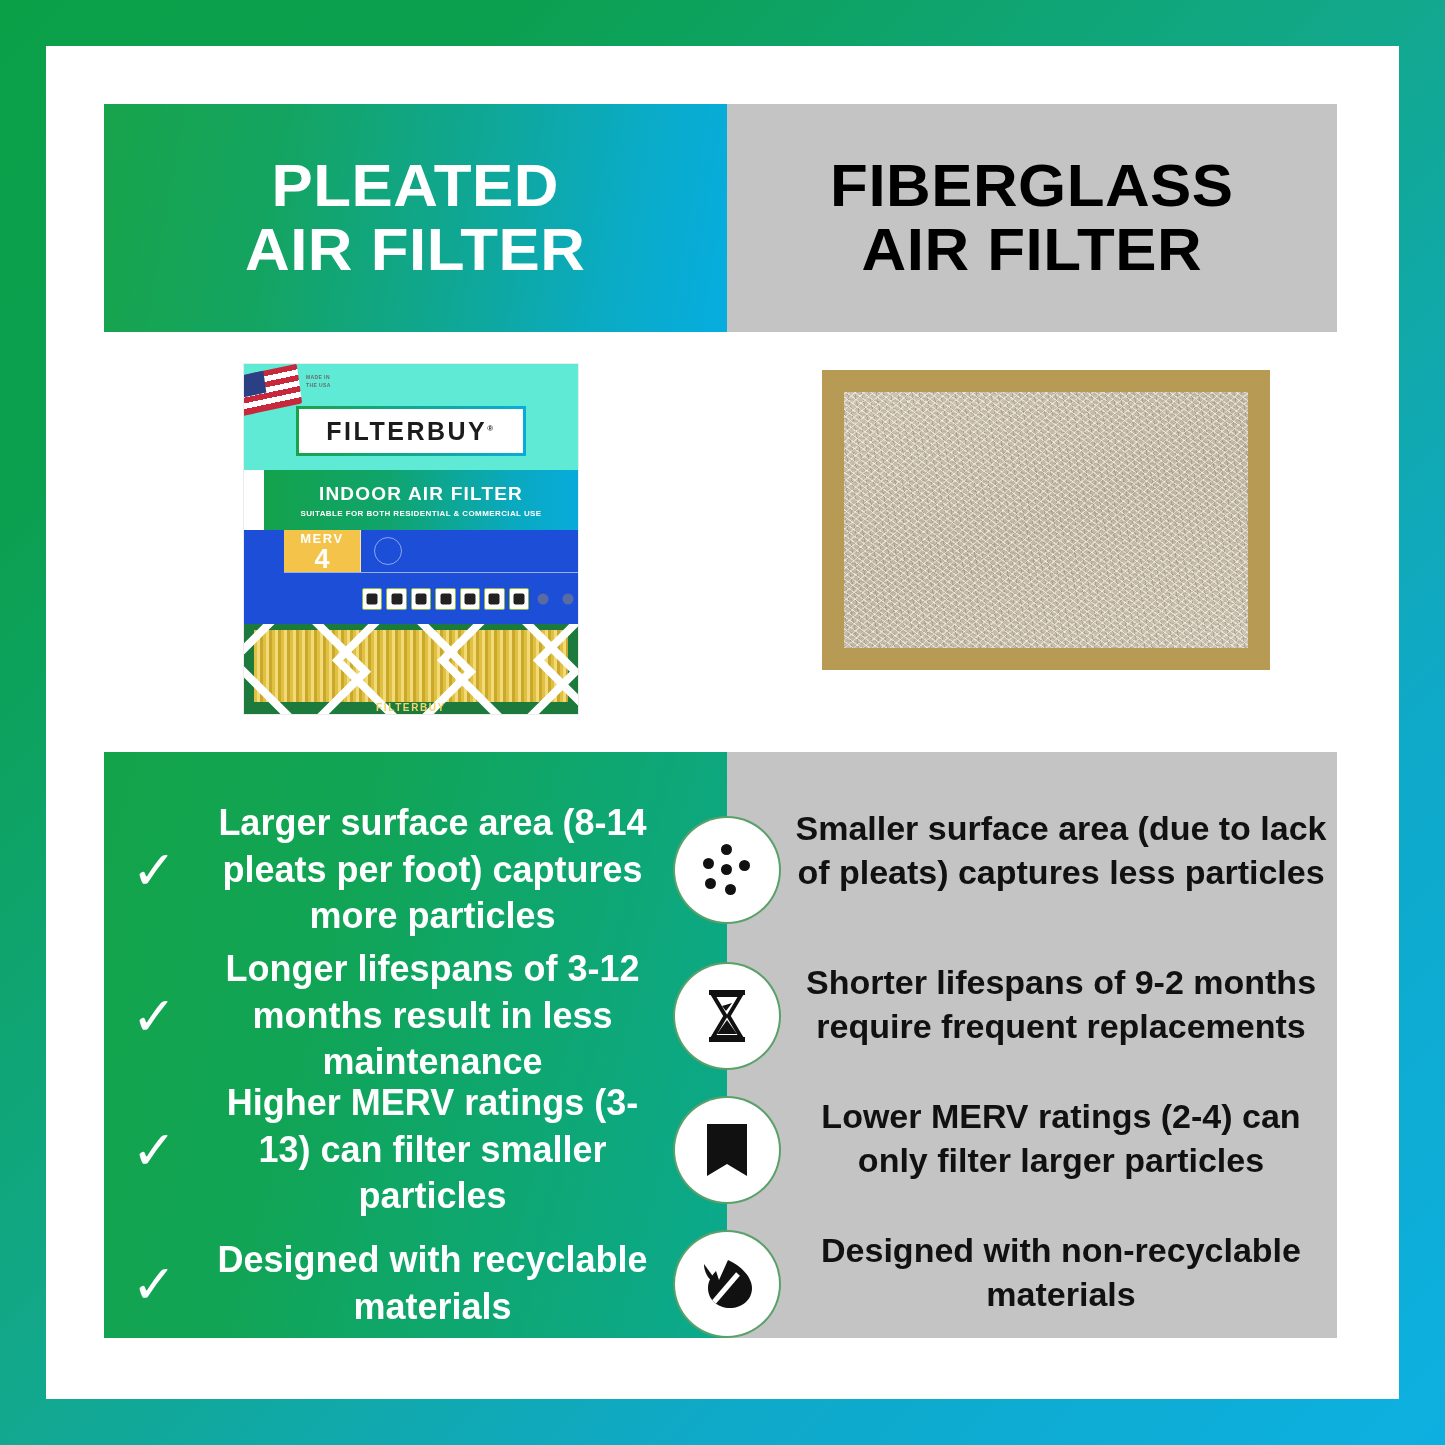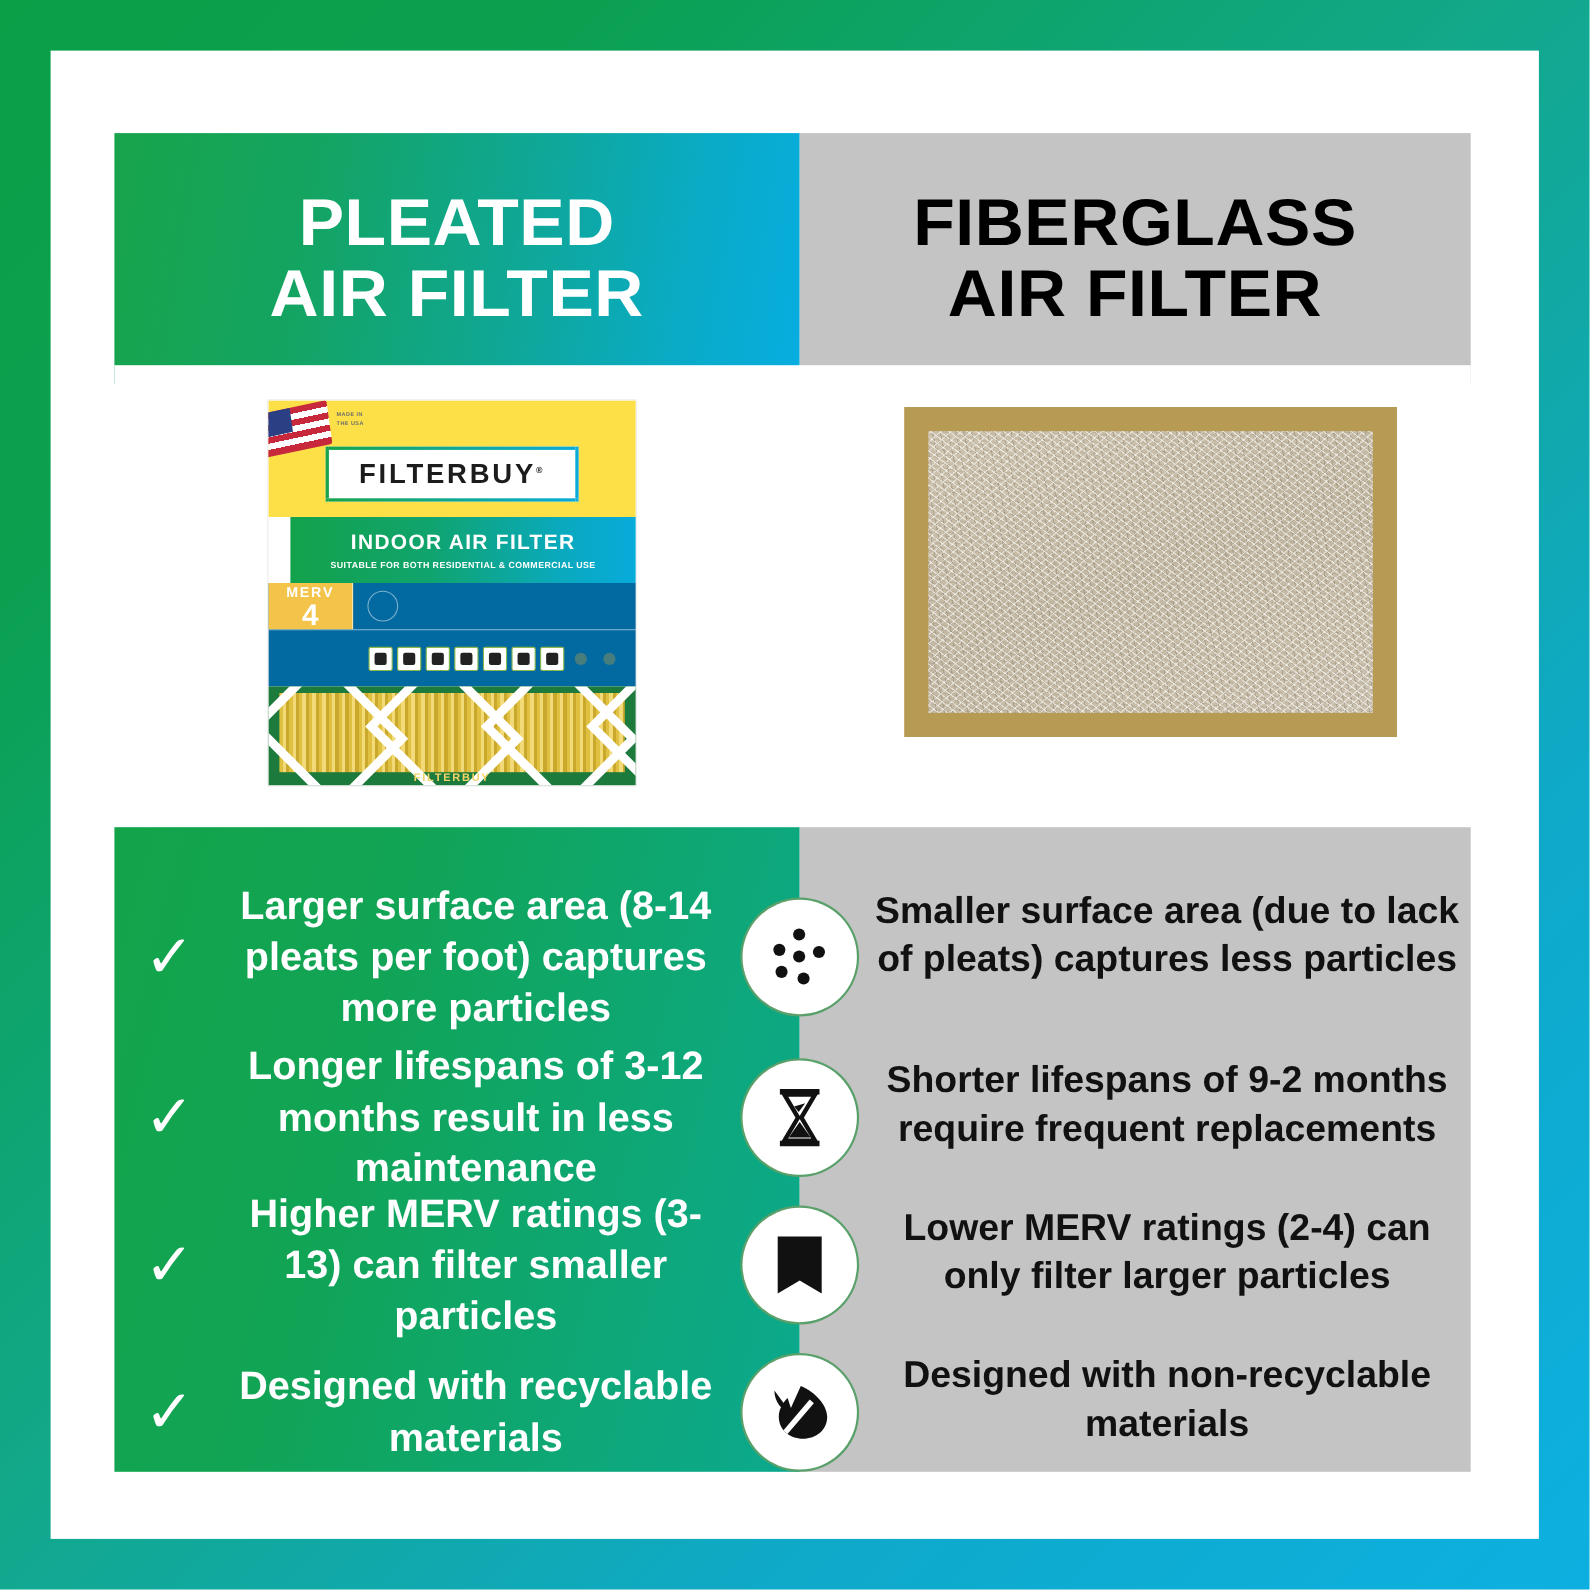--- a/index.html
+++ b/index.html
@@ -15,21 +15,21 @@
     position:absolute;left:0;top:0;width:1445px;height:1445px;
     background:linear-gradient(135deg,#0aa048 0%,#0ba04f 18%,#12a88b 48%,#0fa9c9 74%,#0cb0e0 100%);
   }
   .frame-inner{
     position:absolute;left:46px;top:46px;width:1353px;height:1353px;
     background:#ffffff;
   }
 
   
   .headers{
-    position:absolute;left:104px;top:121px;width:1233px;height:260px;
+    position:absolute;left:104px;top:104px;width:1233px;height:260px;
     display:flex;
   }
   .hdr{
     display:flex;align-items:center;justify-content:center;
     text-align:center;
   }
   .hdr-left{
     width:623px;height:228px;
     background:linear-gradient(100deg,#18a44b 0%,#14a461 28%,#0fa795 58%,#0aabc6 82%,#06ade0 100%);
   }
@@ -57,21 +57,21 @@
   }
 
   
   .box{
     position:absolute;left:140px;top:32px;width:334px;height:350px;
     background:#ffffff;
     box-shadow:0 0 0 1px #ececec;
     overflow:hidden;
   }
   .box-top{
-    position:relative;height:106px;background:#fde047;
+    position:relative;height:106px;background:#5eead4;
   }
   .flag{
     position:absolute;left:-6px;top:6px;width:62px;height:40px;
     background:
       linear-gradient(#c8283c 0 14%,#fff 14% 28%,#c8283c 28% 42%,#fff 42% 56%,#c8283c 56% 70%,#fff 70% 84%,#c8283c 84% 100%);
     transform:rotate(-8deg) skewY(-4deg);
     border-radius:2px;
   }
   .flag:after{
     content:"";position:absolute;left:0;top:0;width:28px;height:22px;
@@ -97,21 +97,21 @@
   .box-band{
     height:60px;
     background:linear-gradient(90deg,#13a24b 0%,#10a46d 40%,#0aa9bd 78%,#07abdb 100%);
     display:flex;flex-direction:column;align-items:center;justify-content:center;
     color:#fff;
     margin-left:20px;
   }
   .band-t1{font-size:19px;font-weight:bold;letter-spacing:1.2px;}
   .band-t2{font-size:8px;font-weight:bold;letter-spacing:0.4px;margin-top:4px;}
   .box-gold{
-    height:94px;background:#0369a1;position:relative;
+    height:94px;background:#1d4ed8;position:relative;padding-left:40px;
   }
   .gold-row1{
     height:42px;display:flex;border-bottom:1px solid rgba(255,255,255,.55);
   }
   .merv-cell{
     width:76px;display:flex;flex-direction:column;align-items:center;justify-content:center;
     border-right:1px solid rgba(255,255,255,.55);
     background:#f3c css;
   }
   .merv-cell{background:#f4c44a;}

